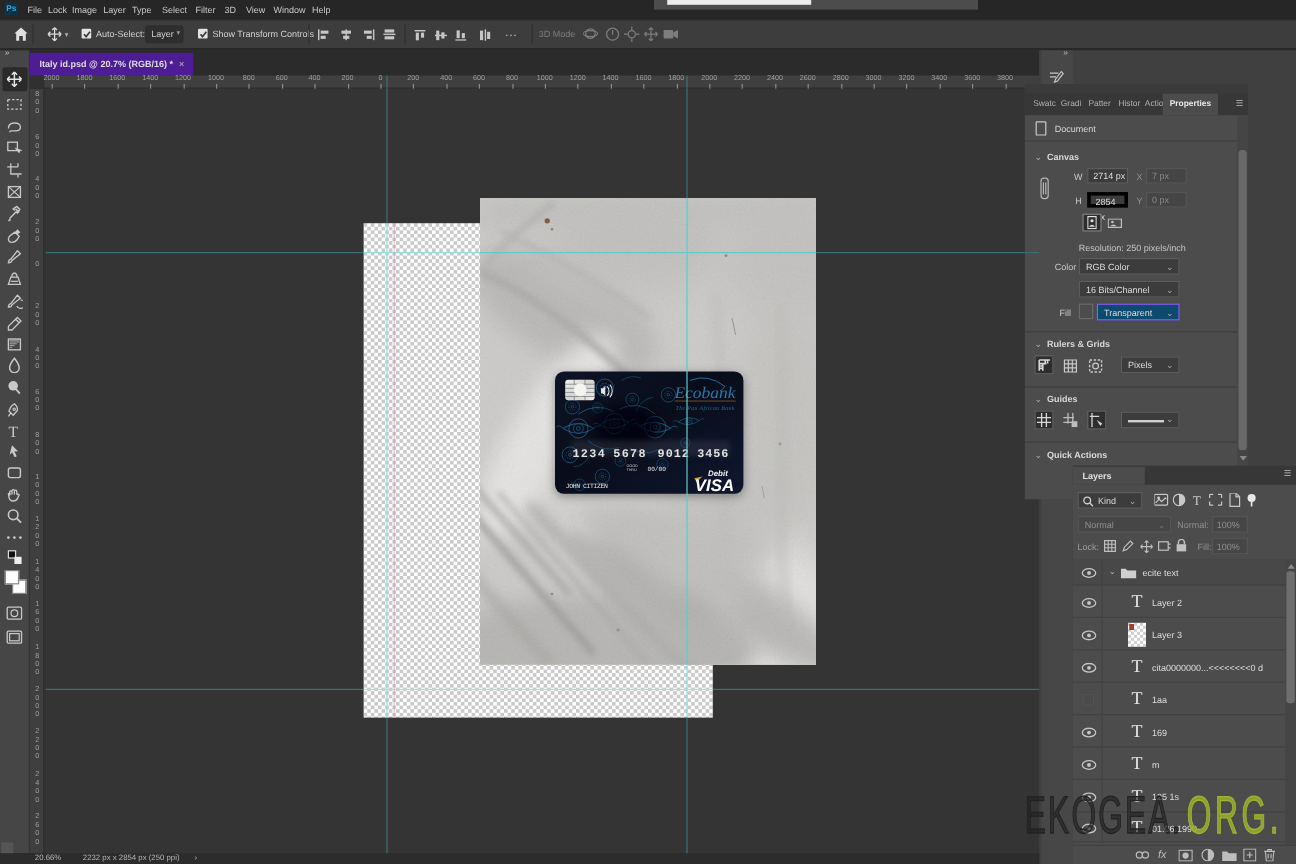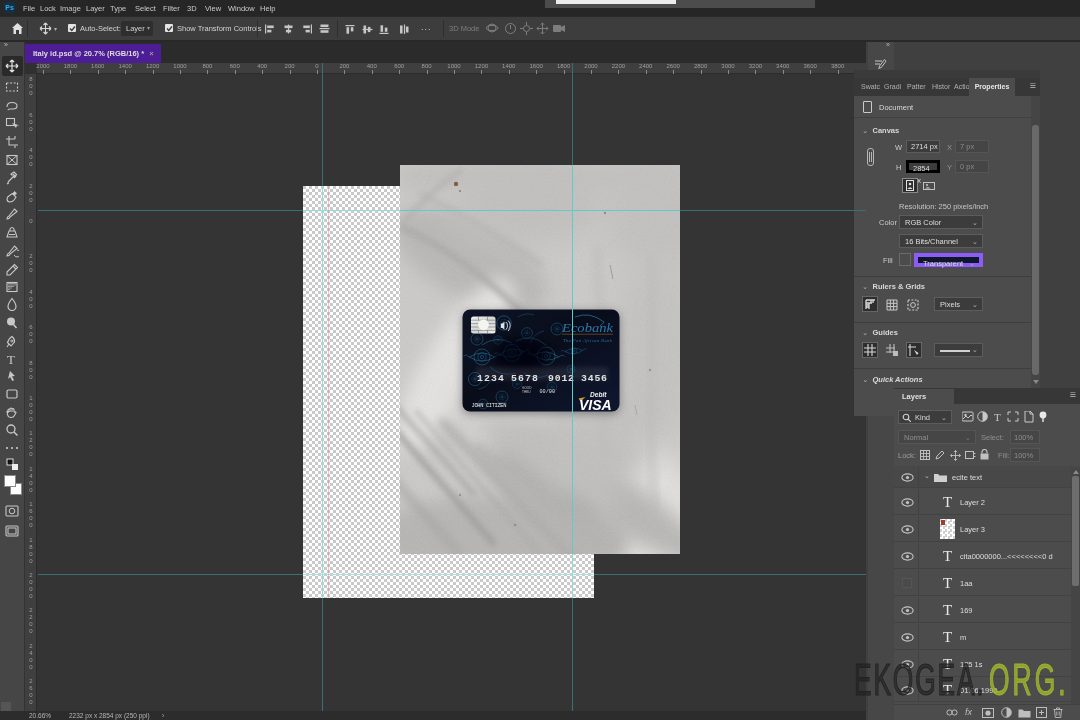--- a/index.html
+++ b/index.html
@@ -471,21 +471,21 @@
         <path d="M2 6.5 q3-3 5.5 0z" fill="#c0c0c0"></path>
       </svg>
     <span class="abs" style="left:45px;top:132px;font-size:7.5px;color:#c5c5c5;">Resolution: 250 pixels/inch</span>
 
     <span class="abs" style="left:25px;top:148px;font-size:7.5px;color:#c9c9c9;">Color</span>
     <div class="abs" style="left:45px;top:145px;width:84px;height:14px;background:#3c3c3c;border:1px solid #5c5c5c;color:#dedede;font-size:7.5px;line-height:13px;padding-left:5px;">RGB Color<span style="position:absolute;right:4px;color:#aaa;">⌄</span></div>
     <div class="abs" style="left:45px;top:164px;width:84px;height:14px;background:#3c3c3c;border:1px solid #5c5c5c;color:#dedede;font-size:7.5px;line-height:13px;padding-left:5px;">16 Bits/Channel<span style="position:absolute;right:4px;color:#aaa;">⌄</span></div>
 
     <span class="abs" style="left:29px;top:186px;font-size:7.5px;color:#c9c9c9;">Fill</span>
     <div class="abs" style="left:45px;top:183px;width:12px;height:13px;background:#4c4c4c;border:1px solid #6a6a6a;"></div>
-    <div class="abs" style="left:60px;top:183px;width:69px;height:14px;background:#0f172a;border:4px solid #8b5cf6;color:#dedede;font-size:7.5px;line-height:13px;padding-left:5px;">Transparent<span style="position:absolute;right:4px;color:#aaa;">⌄</span></div>
+    <div class="abs" style="left:60px;top:183px;width:69px;height:14px;background:#0c4a6e;border:1px solid #8b5cf6;color:#dedede;font-size:7.5px;line-height:13px;padding-left:5px;">Transparent<span style="position:absolute;right:4px;color:#aaa;">⌄</span></div>
     <div class="abs" style="left:0;top:206px;width:178px;height:1px;background:#3e3e3e;"></div>
 
     <div class="abs" style="left:8px;top:212px;font-size:7.5px;font-weight:bold;color:#d8d8d8;text-align:center;"><span style="font-weight:normal;color:#b0b0b0;">⌄</span>&nbsp; Rulers &amp; Grids</div>
     <div class="abs" style="left:8px;top:226px;width:16px;height:16px;background:#2e2e2e;border:1px solid #666;"></div>
     <svg class="abs" style="left:11px;top:229px;" width="11" height="11">
         <path d="M1 1 h9 M1 1 v9 M1 4 h6 M4 4 v6 M6 1 v3 M8 1 v3 M1 6 v0 M1 6 h3 M1 8 h3" stroke="#d8d8d8" stroke-width="1.3" fill="none"></path>
       </svg>
     <div class="abs" style="left:30px;top:226px;width:16px;height:16px;"></div>
     <svg class="abs" style="left:32px;top:229px;" width="12" height="12">
         <path d="M1 1h10v10h-10z M1 4.3h10 M1 7.6h10 M4.3 1v10 M7.6 1v10" stroke="#c9c9c9" stroke-width="1" fill="none"></path>
@@ -511,21 +511,21 @@
     <svg class="abs" style="left:54px;top:274px;" width="12" height="12">
         <path d="M2 0v12 M0 3h8" stroke="#d8d8d8" stroke-width="1.1" fill="none"></path>
         <path d="M6 6l3 5 1.5-2z" fill="#d8d8d8"></path>
       </svg>
     <div class="abs" style="left:80px;top:273px;width:49px;height:14px;background:#3c3c3c;border:1px solid #5c5c5c;">
       <div style="position:absolute;left:5px;top:6px;width:30px;height:1.5px;background:#d0d0d0;"></div>
       <span style="position:absolute;right:4px;top:1px;color:#aaa;font-size:7.5px;">⌄</span>
       </div>
     <div class="abs" style="left:0;top:298px;width:178px;height:1px;background:#3e3e3e;"></div>
 
-    <div class="abs" style="left:8px;top:305px;font-size:7.5px;font-weight:bold;color:#d8d8d8;font-style:italic;"><span style="font-weight:normal;color:#b0b0b0;">⌄</span>&nbsp; Quick Actions</div>
+    <div class="abs" style="left:8px;top:305px;font-size:7.5px;font-weight:bold;color:#d8d8d8;"><span style="font-weight:normal;color:#b0b0b0;">⌄</span>&nbsp; Quick Actions</div>
 
     <div class="abs" style="left:177px;top:26px;width:9px;height:320px;background:#454545;"></div>
     <div class="abs" style="left:178px;top:55px;width:7px;height:250px;background:#696969;border-radius:3px;"></div>
     <div class="abs" style="left:179px;top:310px;width:0;height:0;border-left:3px solid transparent;border-right:3px solid transparent;border-top:4px solid #8a8a8a;"></div>
   </div>
 
   <div class="abs" id="layerspanel" style="left:894px;top:388px;width:186px;height:332px;background:#4c4c4c;">
 
     <div class="abs" style="left:0;top:0;width:186px;height:16px;background:#373737;">
       <div style="position:absolute;left:0;top:1px;width:60px;height:15px;background:#4c4c4c;color:#e0e0e0;font-size:7.5px;font-weight:bold;line-height:15px;padding-left:8px;">Layers</div>
@@ -560,21 +560,21 @@
           <path d="M2 0 h5 l3 3 v8 h-8 z" fill="none" stroke="#c9c9c9"></path>
           <path d="M7 0 v3 h3" fill="none" stroke="#c9c9c9"></path>
         </svg>
         <svg width="12" height="12" style="position: absolute; left: 144px; top: 23px;">
           <circle cx="5" cy="4" r="3.4" fill="#e8e8e8"></circle>
           <path d="M5 7 v4" stroke="#e8e8e8" stroke-width="1.4"></path>
         </svg>
       </div>
 
     <div class="abs" style="left:4px;top:42px;width:78px;height:14px;background:#464646;border:1px solid #555;color:#8f8f8f;font-size:7.5px;line-height:13px;padding-left:5px;">Normal<span style="position:absolute;right:4px;color:#777;">⌄</span></div>
-    <span class="abs" style="left:87px;top:45px;font-size:7.5px;color:#8f8f8f;">Select:</span>
+    <span class="abs" style="left:87px;top:45px;font-size:7.5px;color:#8f8f8f;">Normal:</span>
     <div class="abs" style="left:116px;top:42px;width:30px;height:14px;background:#464646;border:1px solid #555;color:#8f8f8f;font-size:7.5px;line-height:13px;padding-left:3px;">100%</div>
 
     <span class="abs" style="left:4px;top:63px;font-size:7.5px;color:#9d9d9d;">Lock:</span>
     <svg class="abs" style="left:26px;top:62px;" width="10" height="10">
         <rect x="0.5" y="0.5" width="9" height="9" fill="none" stroke="#c0c0c0"></rect>
         <path d="M0.5 3.5h9 M0.5 6.5h9 M3.5 0.5v9 M6.5 0.5v9" stroke="#c0c0c0" stroke-width="0.9"></path>
       </svg>
     <svg class="abs" style="left:41px;top:62px;" width="10" height="10">
         <path d="M1 9 l1-3 5-5 2 2 -5 5 z" fill="none" stroke="#c0c0c0" stroke-width="1"></path>
       </svg>

